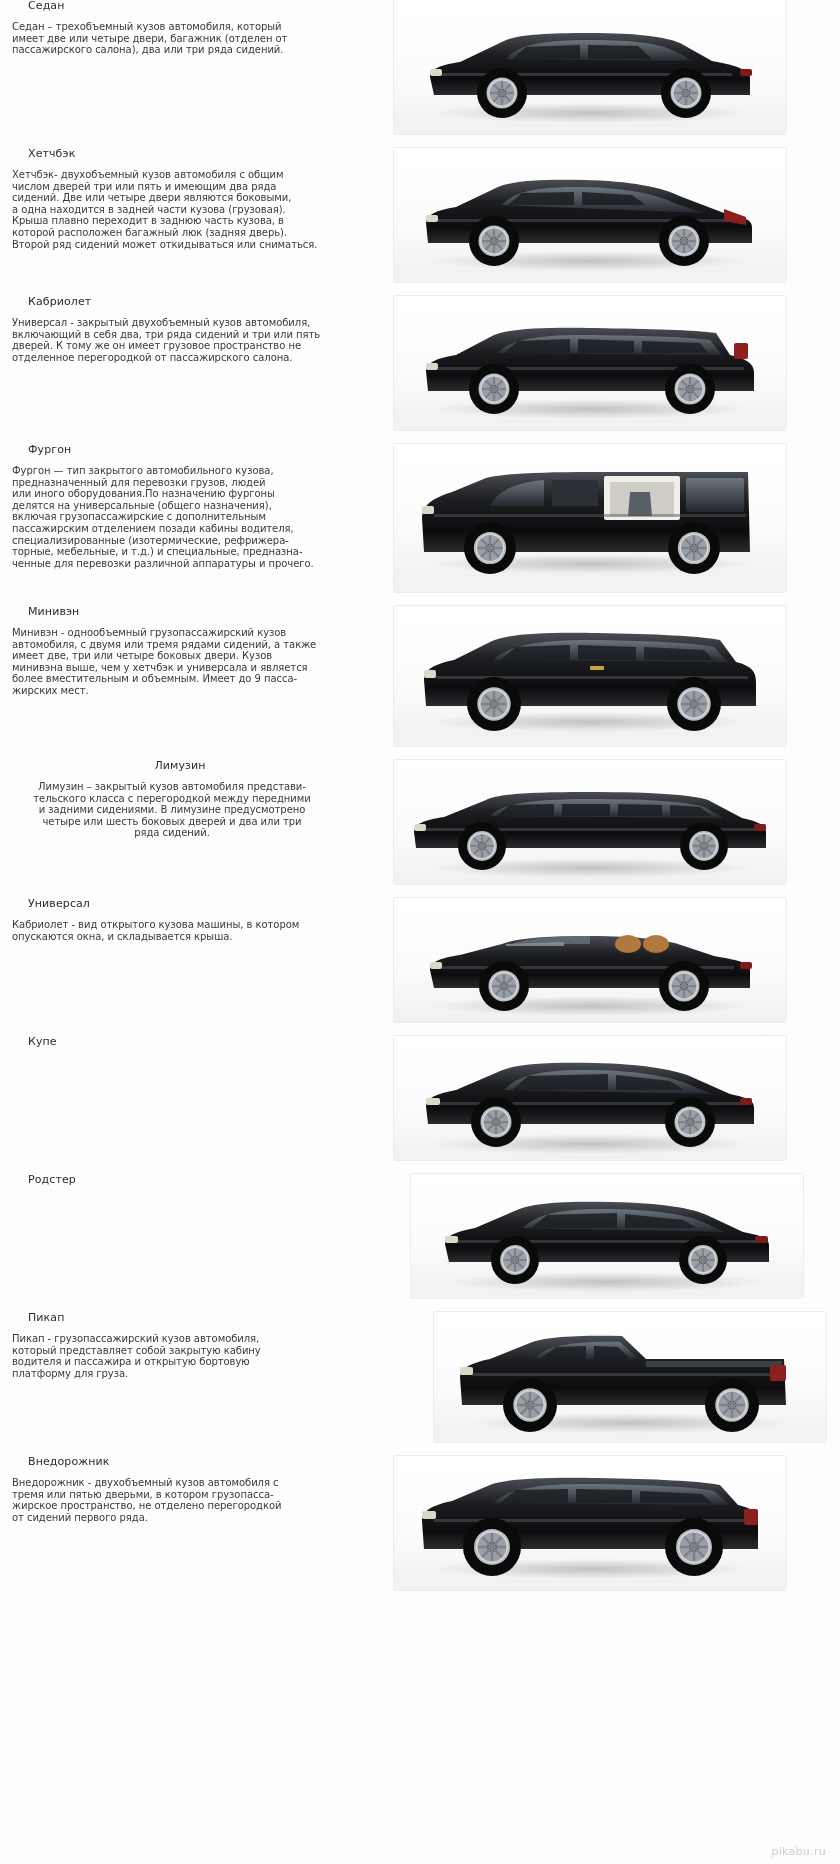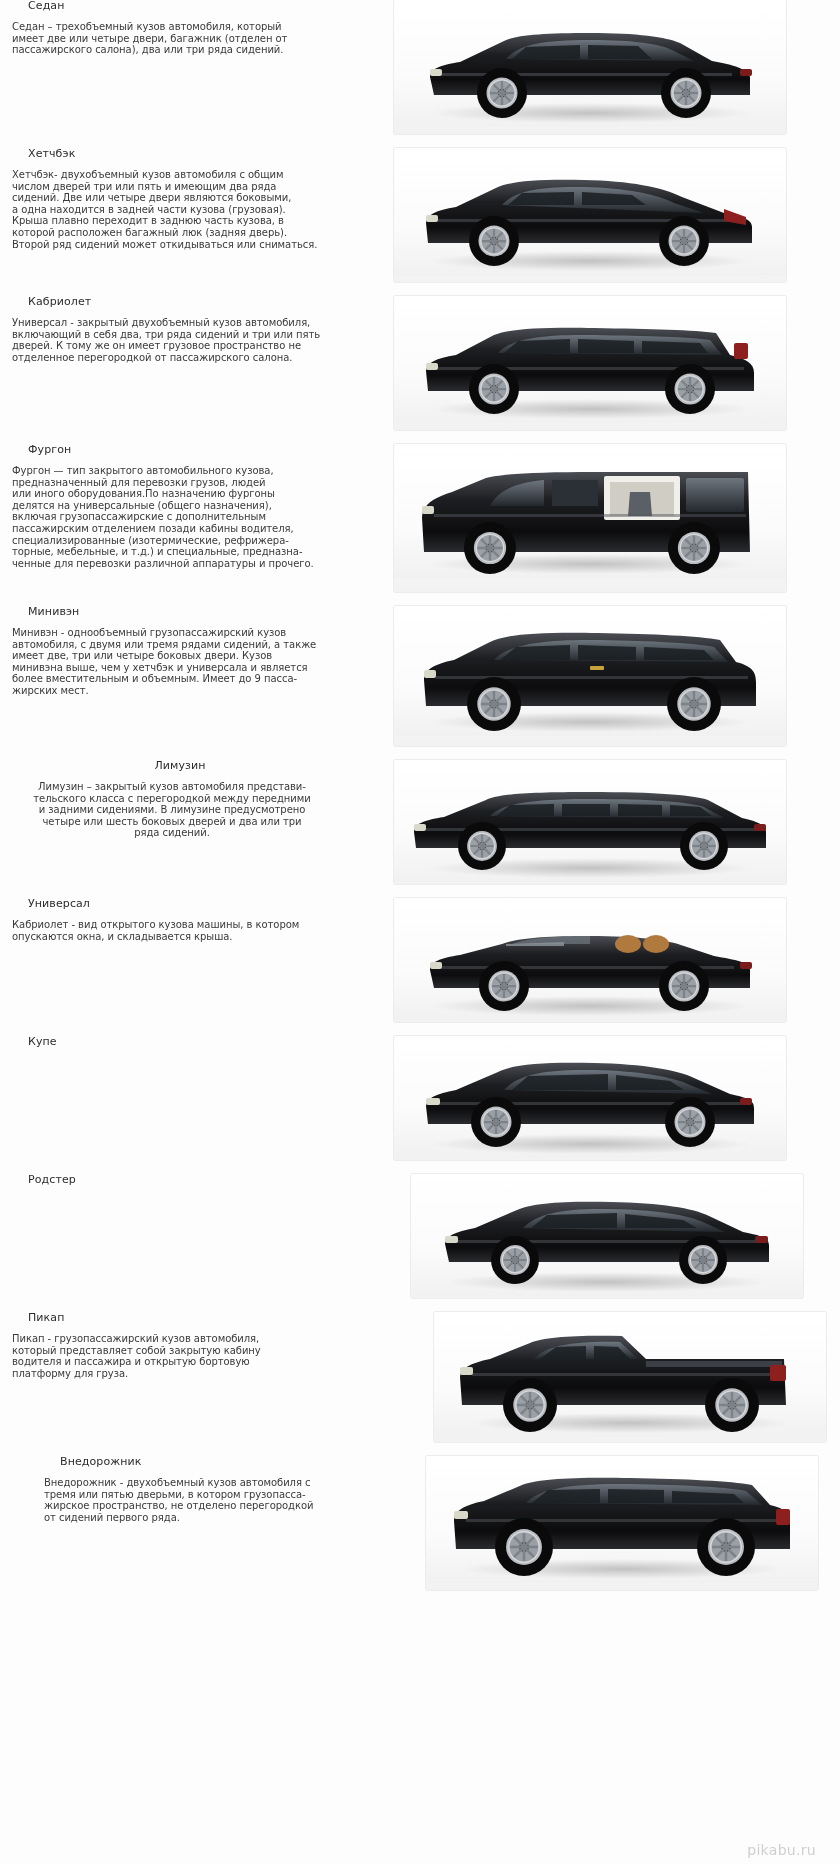--- a/index.html
+++ b/index.html
@@ -70,23 +70,23 @@
     background: linear-gradient(to bottom, #ffffff 0%, #fbfbfb 55%, #f2f2f2 100%);
     overflow: hidden;
     box-shadow: 0 0 0 1px #ececec;
   }
 
   
   .photo svg { display: block; width: 100%; height: 100%; }
 
   .watermark {
     position: absolute;
-    right: 24px;
+    right: 14px;
     bottom: 6px;
-    font-size: 14px;
+    font-size: 11px;
     color: #cfcfcf;
     font-family: "DejaVu Sans", "Liberation Sans", sans-serif;
     letter-spacing: 0.3px;
   }
 </style>
 </head>
 <body>
 
 <div class="page">
   <div id="rows">
@@ -781,21 +781,21 @@
     <g stroke="#7d8288" stroke-width="2.4299999999999997">
       <line x1="298" y1="75.04" x2="298" y2="100.96"></line>
       <line x1="285.04" y1="88" x2="310.96" y2="88"></line>
       <line x1="288.82" y1="78.82" x2="307.18" y2="97.18"></line>
       <line x1="288.82" y1="97.18" x2="307.18" y2="78.82"></line>
     </g>
             </svg>
           </div>
         </div>
       </div>
-      <div class="row" style="height: 148px; padding-left: 32px;">
+      <div class="row" style="height: 148px;">
         <div class="text-col">
           <div class="entry-title">Внедорожник</div>
           <div class="entry-desc">Внедорожник - двухобъемный кузов автомобиля с
 тремя или пятью дверьми, в котором грузопасса-
 жирское пространство, не отделено перегородкой
 от сидений первого ряда.</div>
         </div>
         <div class="img-col">
           <div class="photo" aria-label="Черный внедорожник, вид сбоку" style="height: 134px;">
             <svg viewBox="0 0 392 120" preserveAspectRatio="xMidYMid meet" xmlns="http://www.w3.org/2000/svg">

